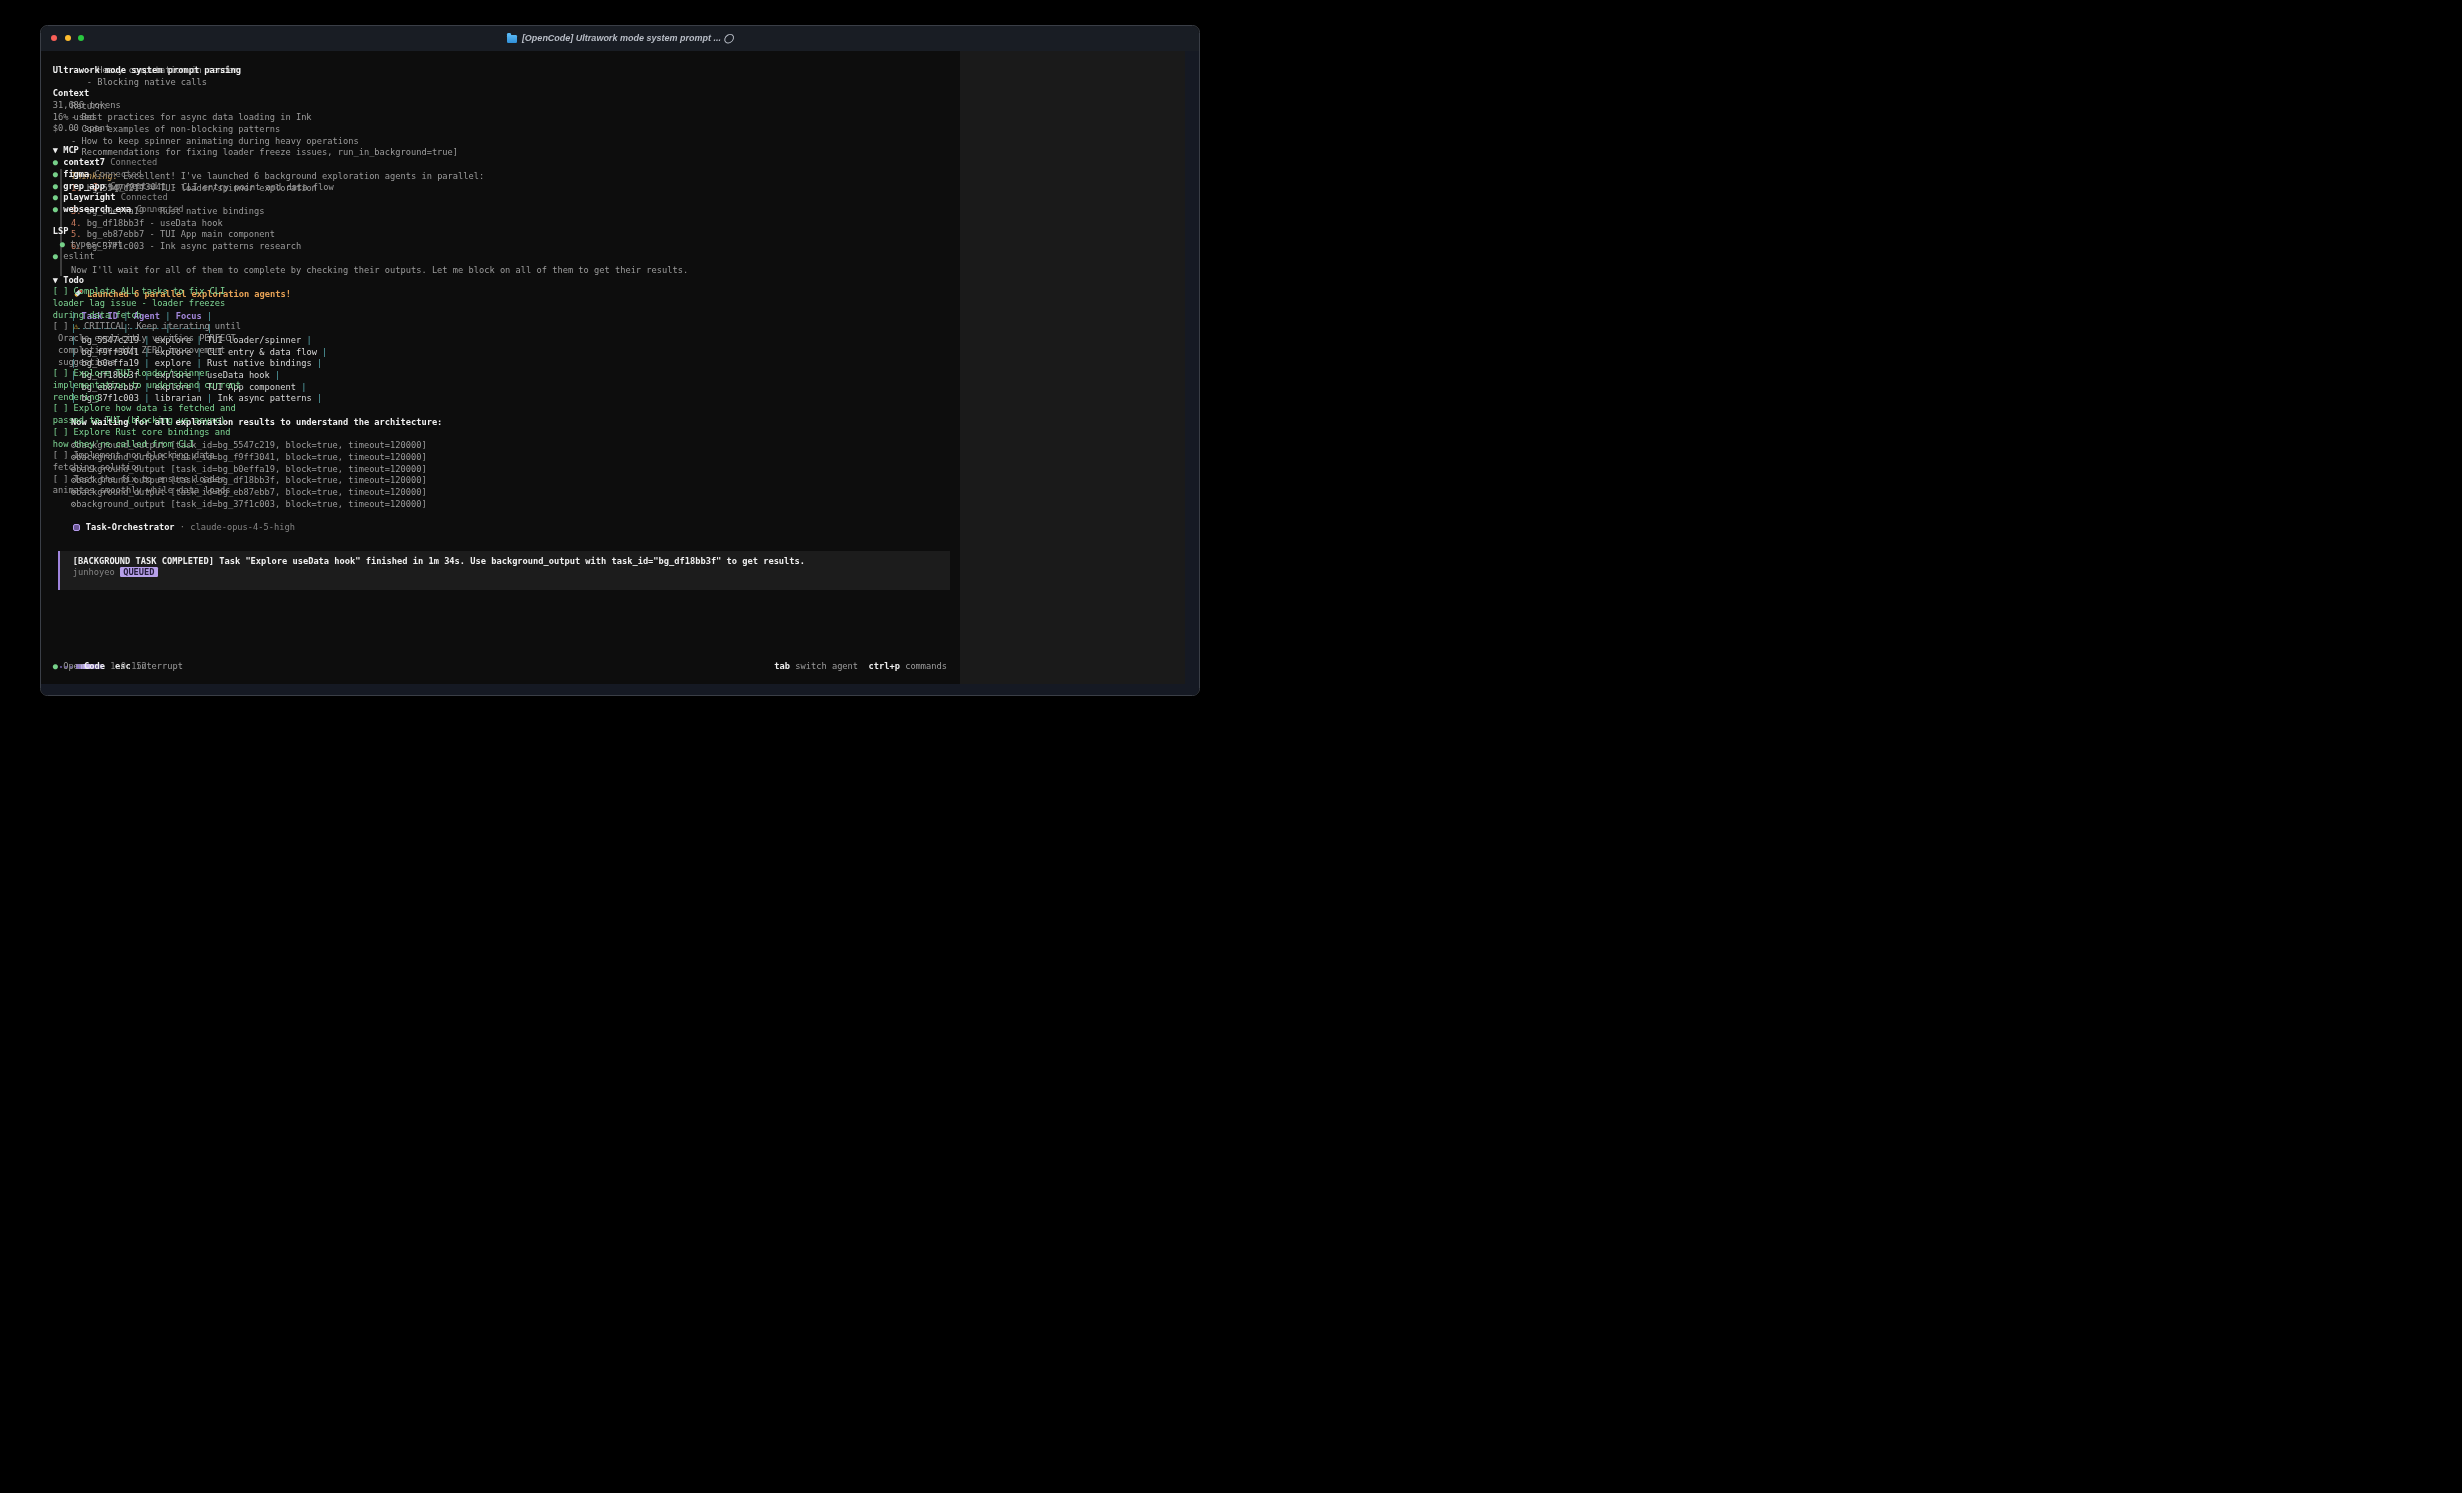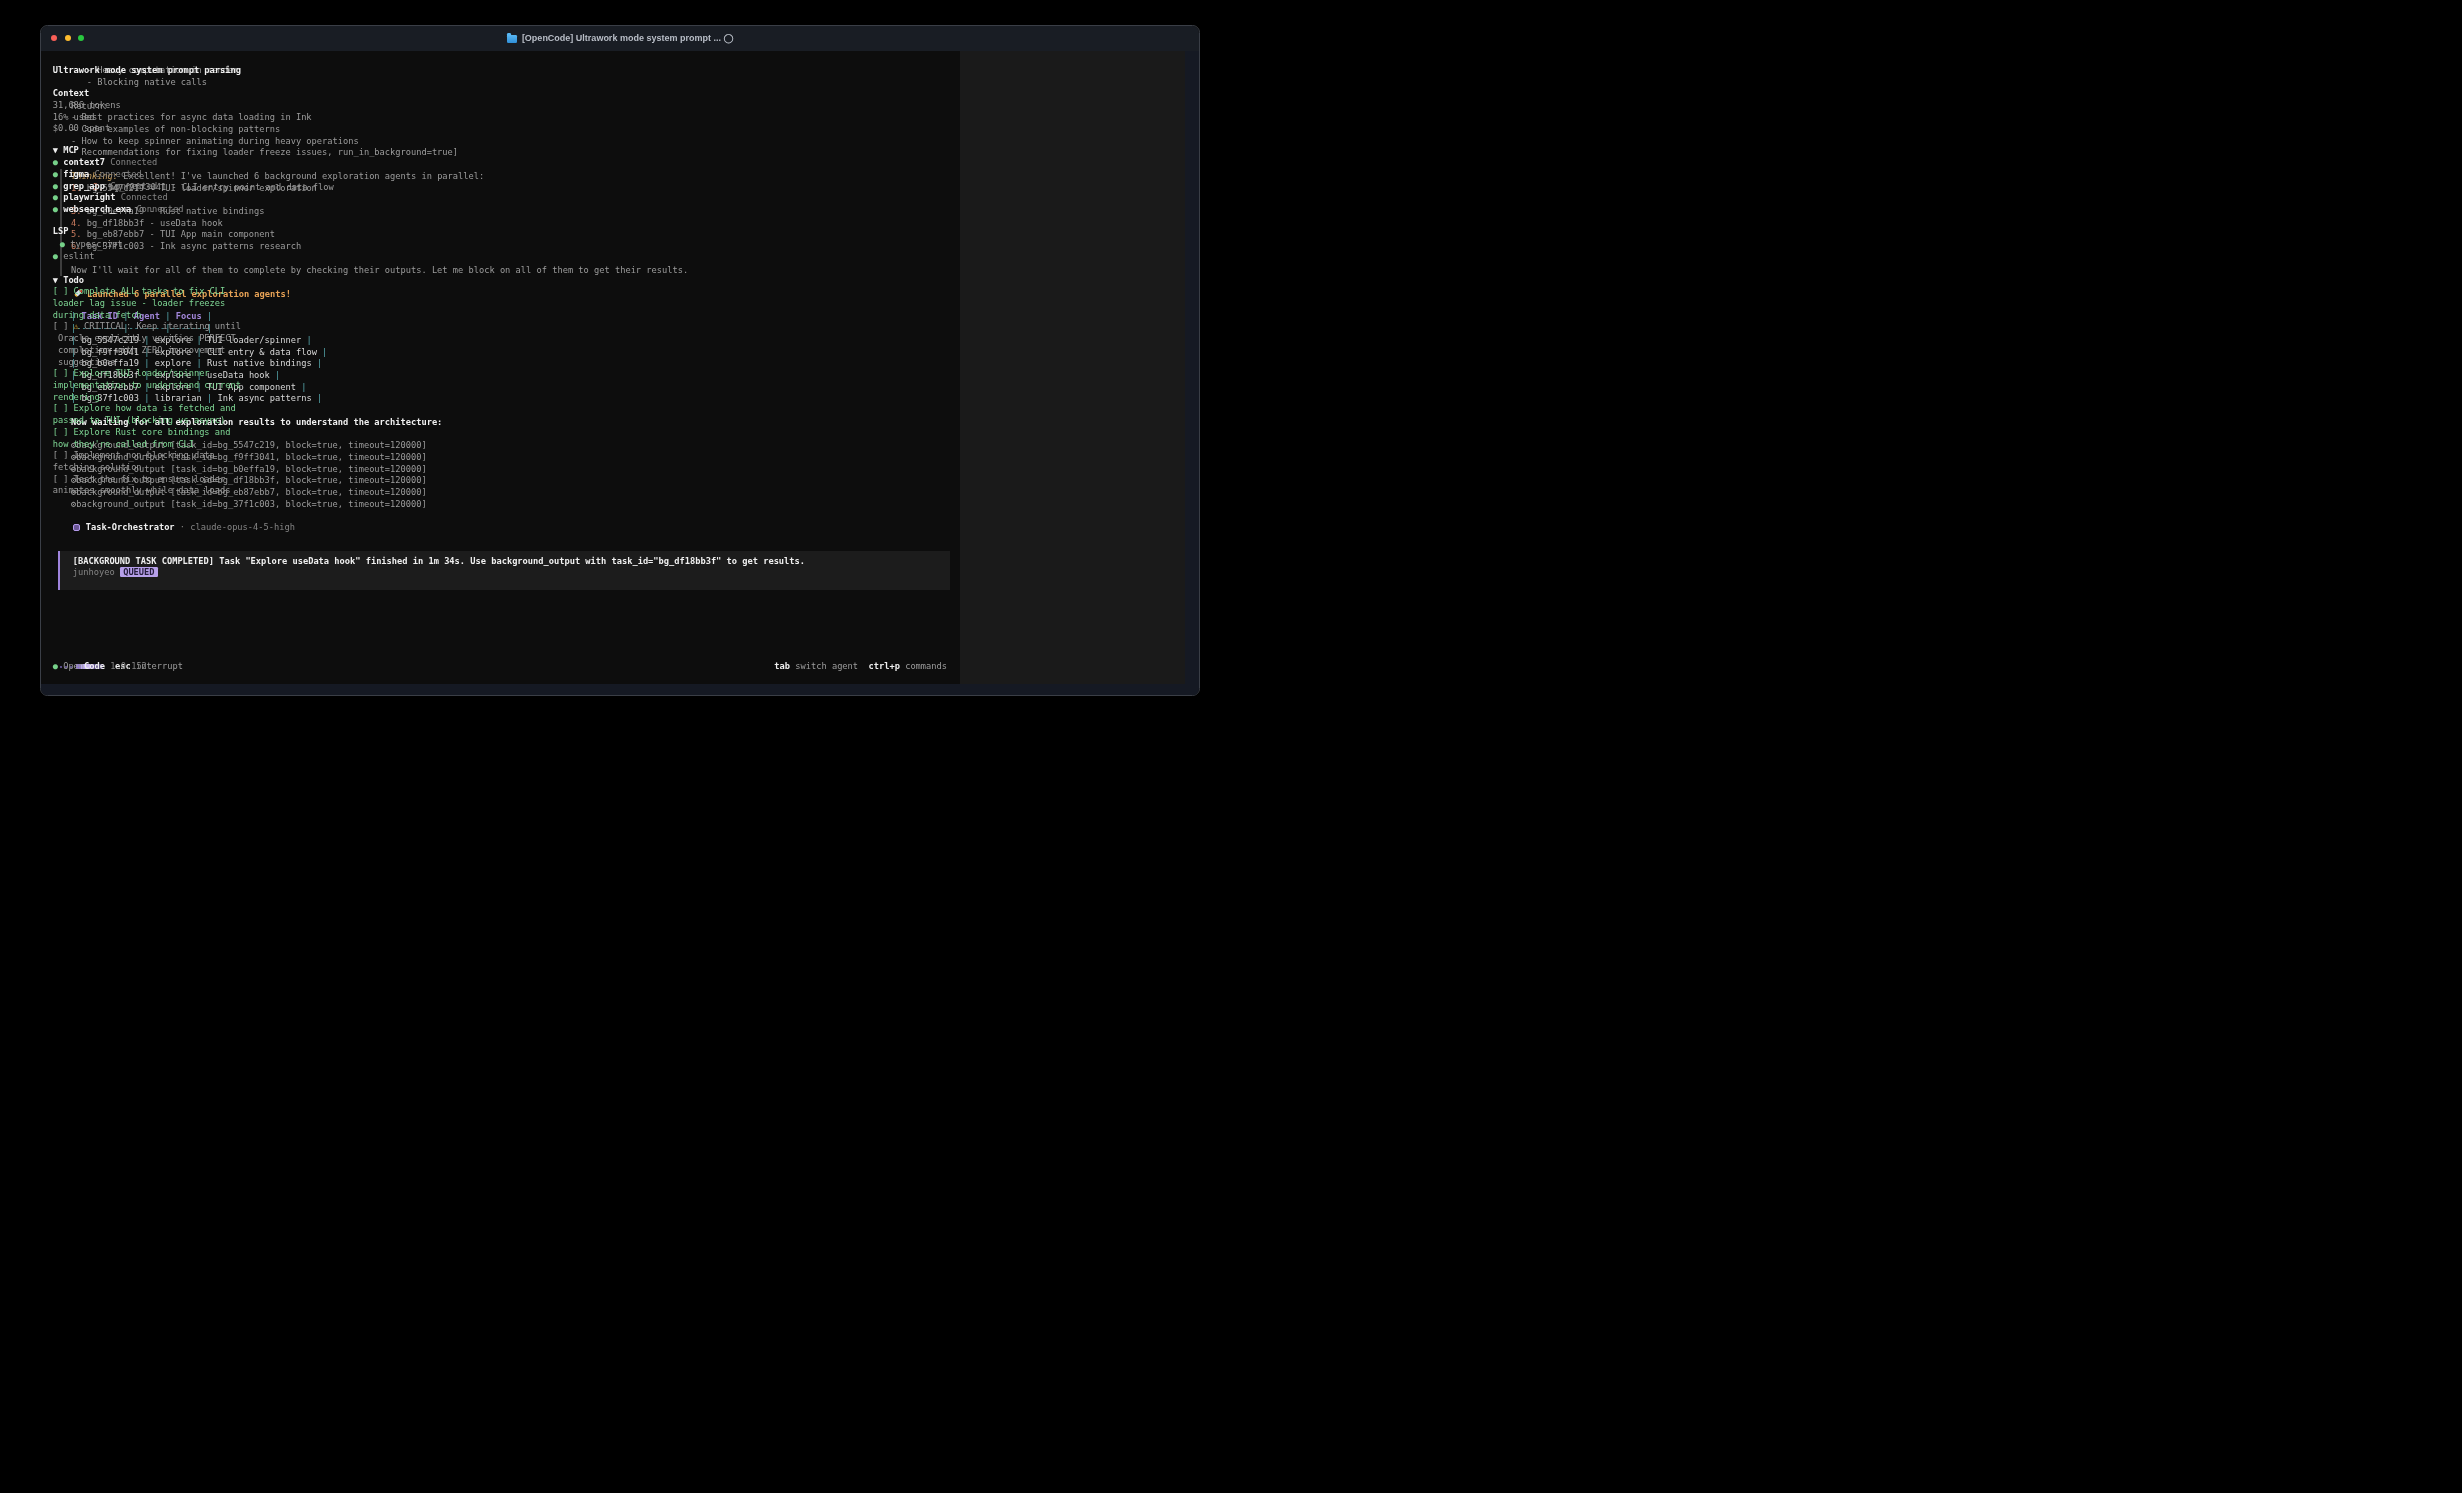--- a/index.html
+++ b/index.html
@@ -12,21 +12,21 @@
     font-family:"DejaVu Sans Mono",monospace;font-size:8.7px;line-height:11.7px;
   }
   #titlebar{position:absolute;left:0;top:0;width:100%;height:25.4px;background:#191d24;border-radius:6.7px 6.7px 0 0;}
   .tlight{position:absolute;top:9px;width:6px;height:6px;border-radius:50%;}
   #tl-close{left:10px;background:#f95f57;}
   #tl-min{left:24px;background:#fdbc2e;}
   #tl-zoom{left:37px;background:#29c83f;}
   #titlewrap{position:absolute;left:0;top:0;width:100%;height:25.4px;display:flex;align-items:center;justify-content:center;gap:4.7px;}
   #folder-ic{display:inline-block;position:relative;width:10.7px;height:8px;background:linear-gradient(180deg,#58b6f2,#2f8fd8);border-radius:1.3px;}
   #folder-ic::before{content:"";position:absolute;left:0;top:-1.7px;width:4.7px;height:2.7px;background:#58b6f2;border-radius:1.3px 1.3px 0 0;}
-  #wintitle{font-family:"Liberation Sans",sans-serif;font-size:9px;font-weight:bold;color:#b9bec7;}
+  #wintitle{font-family:"Liberation Sans",sans-serif;font-size:9px;font-weight:bold;color:#b9bec7;font-style:italic;}
   
   #main-area{position:absolute;left:0;top:25.4px;width:919px;height:633px;background:#0d0d0d;}
   #sidebar{position:absolute;left:919px;top:25.4px;width:225px;height:633px;background:#1a1a1a;}
   #right-strip{position:absolute;left:1144px;top:25.4px;width:16px;height:633px;background:#151923;}
   #chrome-bottom{position:absolute;left:0;top:658px;width:100%;height:12.7px;background:#151923;border-radius:0 0 6.7px 6.7px;}
   
   .tline{position:absolute;left:30px;height:11.7px;white-space:pre;}
   .run-g{color:#9c9c9c;}
   .run-w{color:#d8d8d8;}
   .run-wb{color:#f0f0f0;font-weight:bold;}

